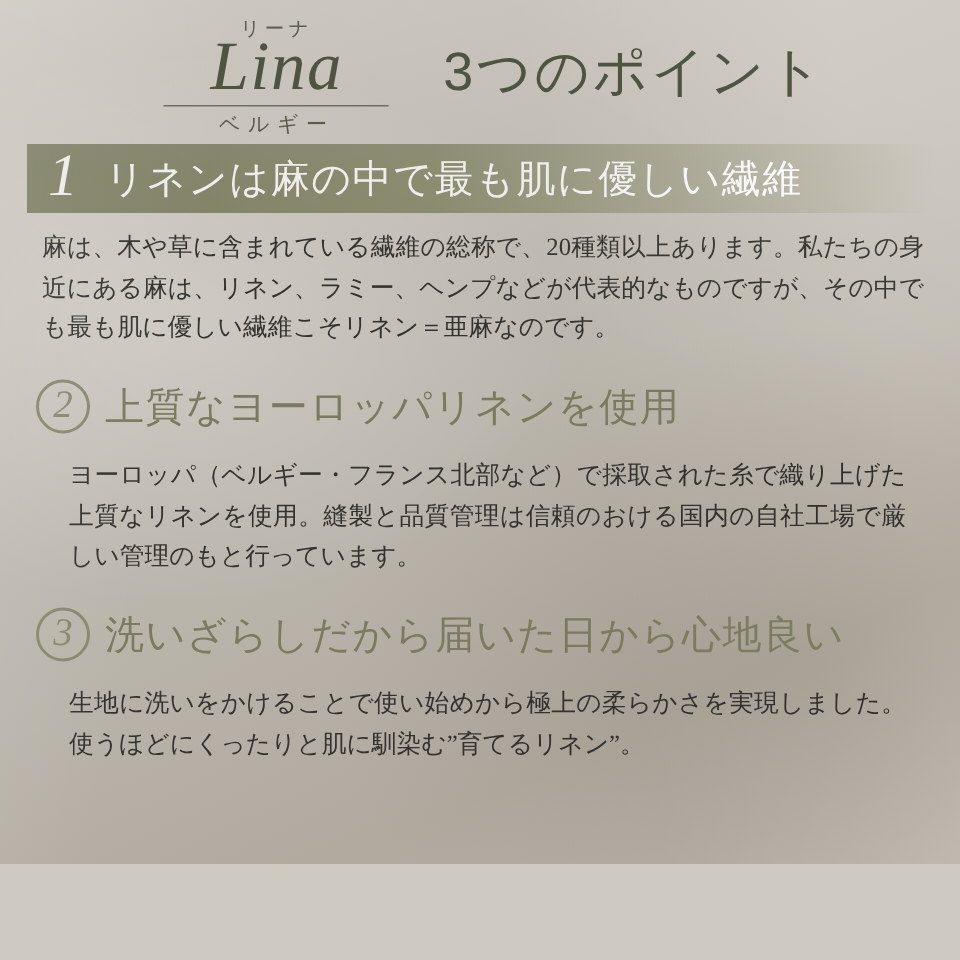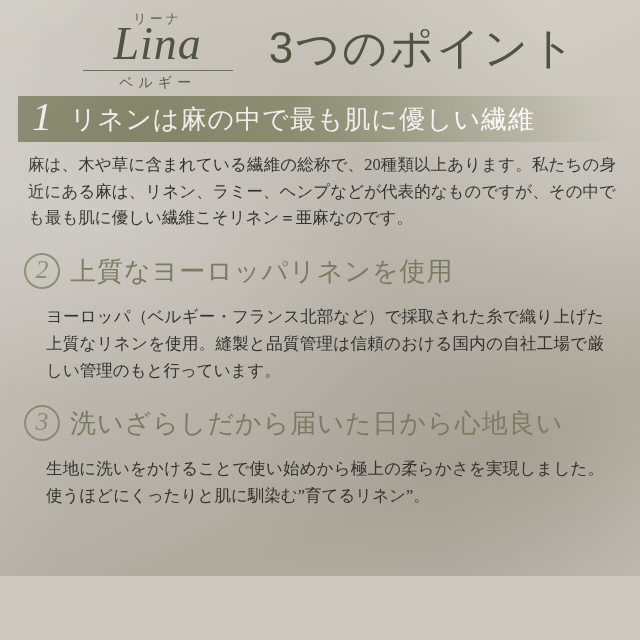--- a/index.html
+++ b/index.html
@@ -74,21 +74,21 @@
     background: #6d7060;
     margin: 4px auto 3px auto;
   }
   .brand-sub {
     font-size: 14px;
     letter-spacing: 5px;
     color: #5a5c4a;
     font-family: "Liberation Sans", sans-serif;
   }
   .headline {
-    font-size: 44px;
+    font-size: 36px;
     color: #4f5341;
     letter-spacing: 2px;
     font-family: "Liberation Sans", sans-serif;
     font-weight: normal;
     padding-bottom: 6px;
   }
 
   
   .points {
     padding: 0 18px;

